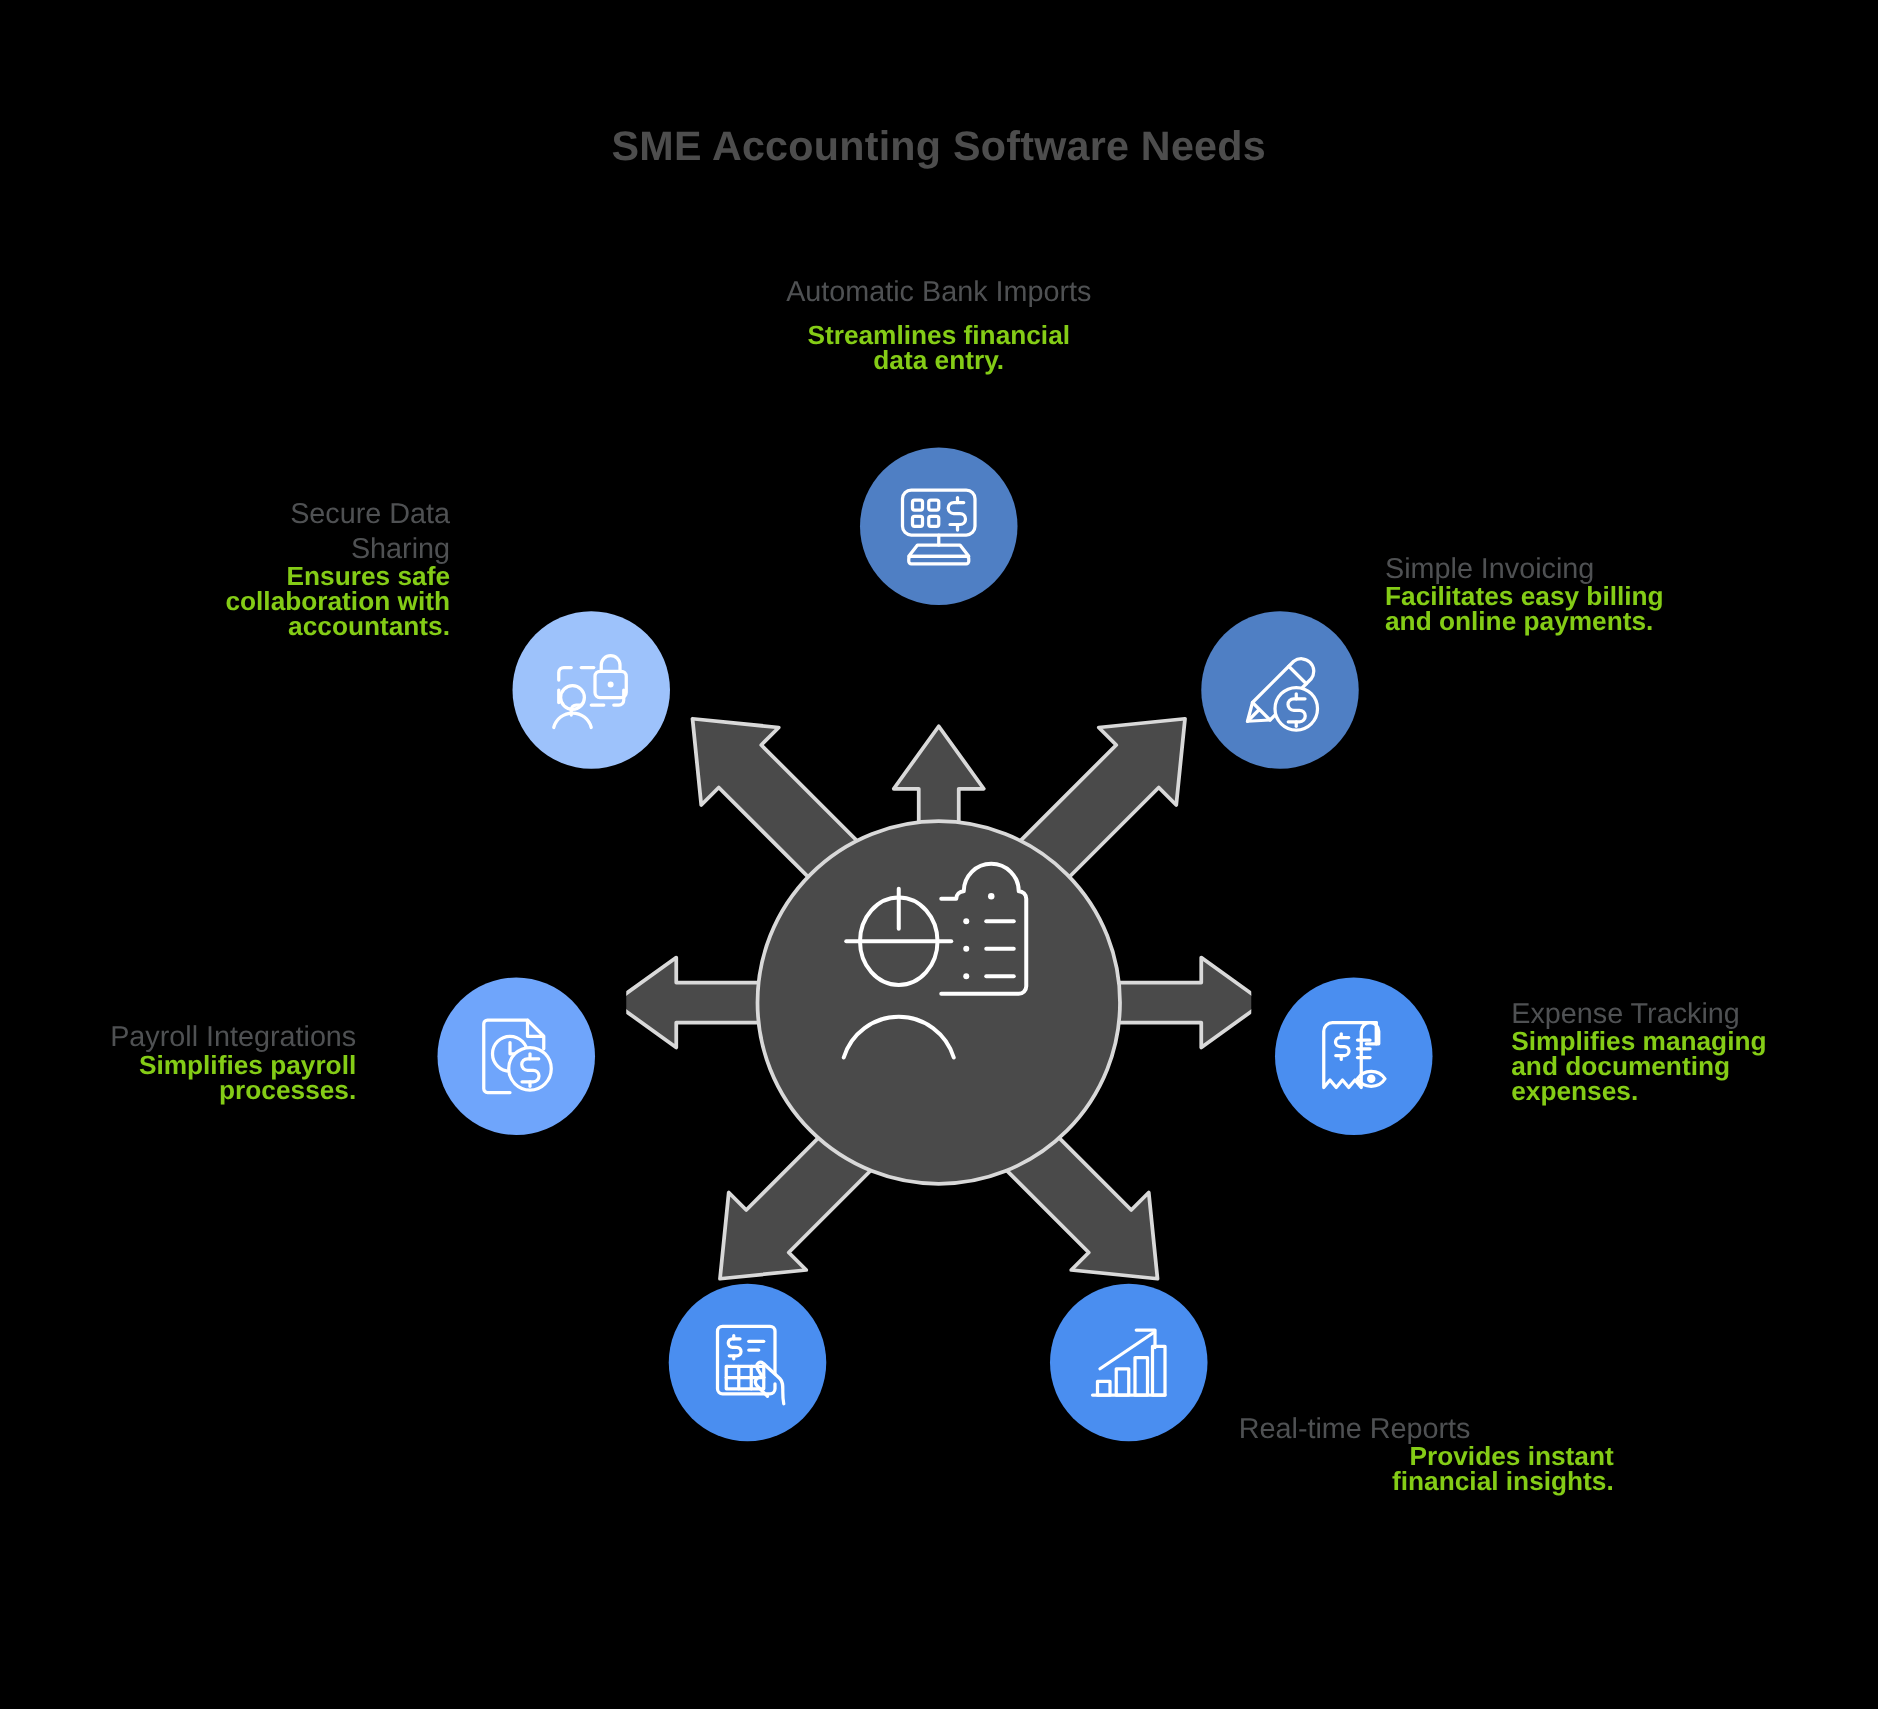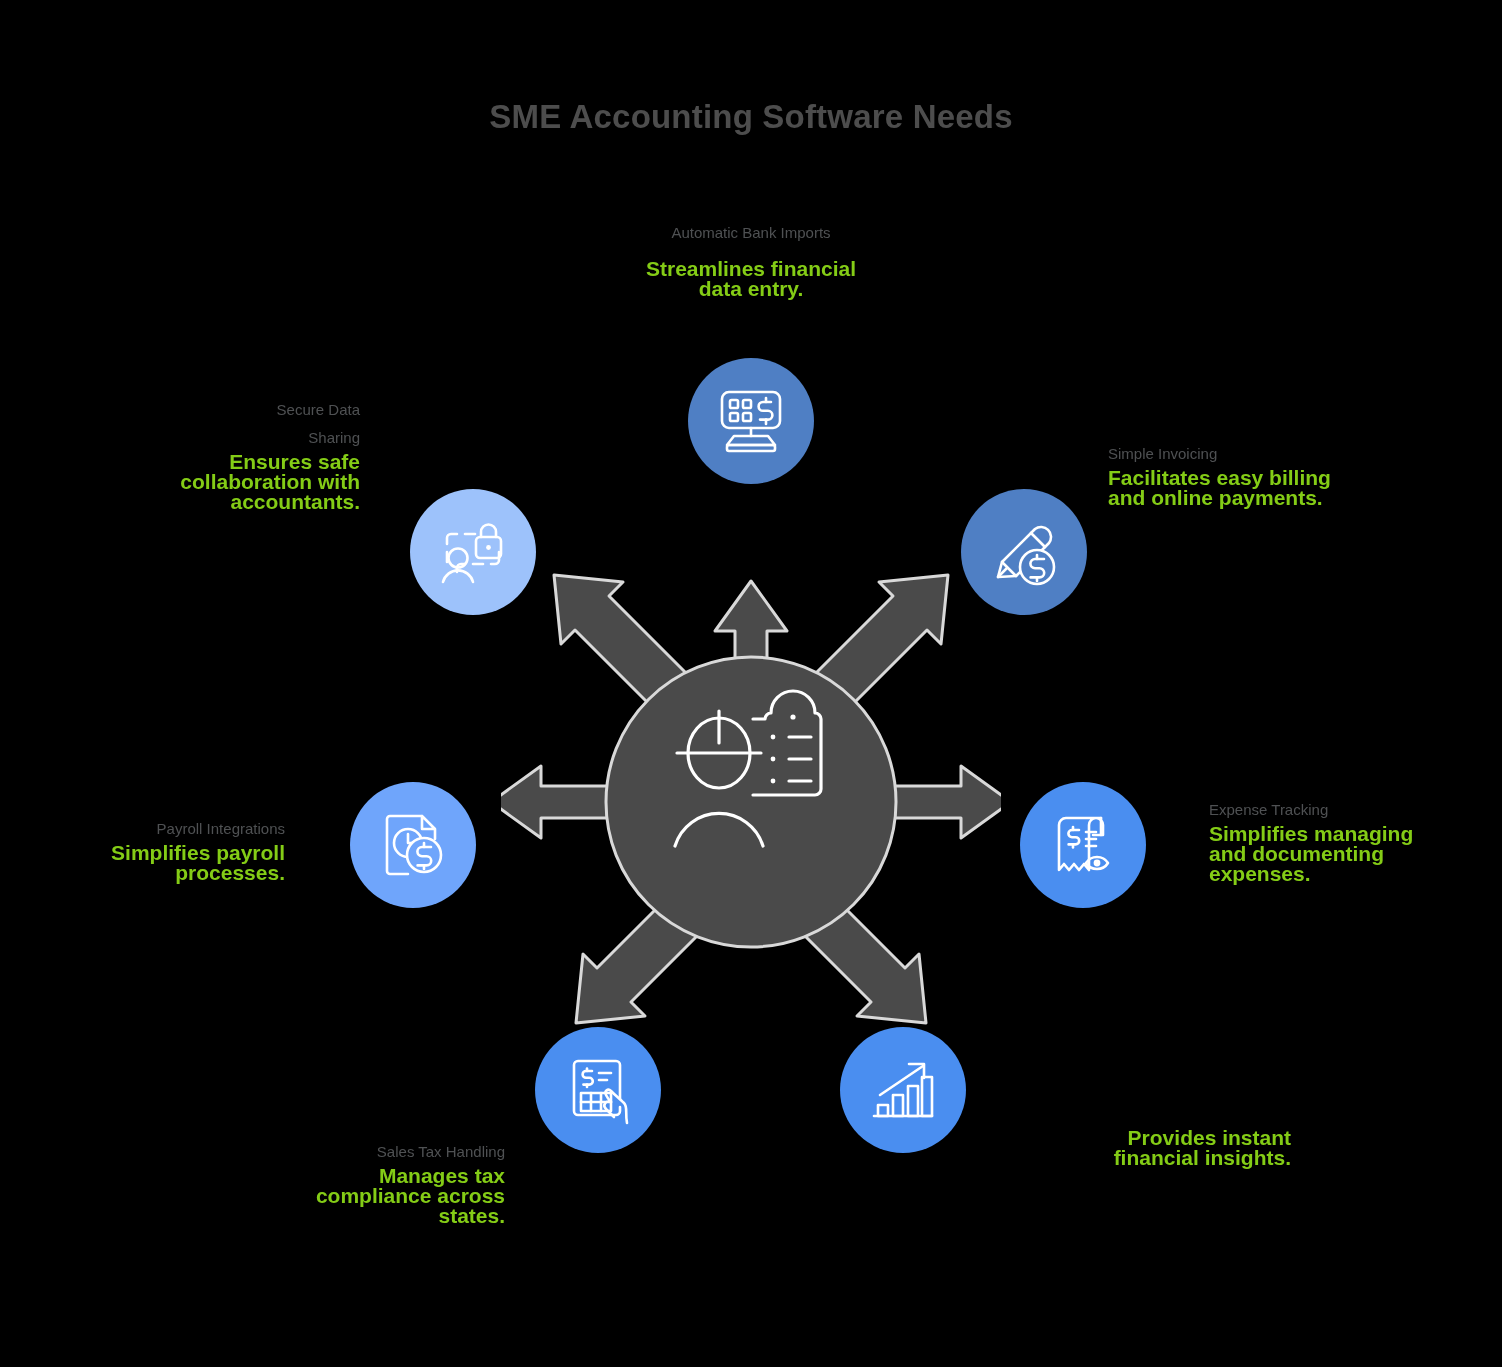--- a/index.html
+++ b/index.html
@@ -20,21 +20,21 @@
   .hub-wrap{position:absolute;left:501px;top:566px;width:500px;height:470px;}
   .hub-svg{position:absolute;left:0;top:0;}
   .hub-icon{position:absolute;left:160px;top:115px;width:185px;height:170px;}
 
   
   .node{position:absolute;border-radius:50%;display:flex;align-items:center;justify-content:center;}
   .node svg{display:block;}
 
   
   .lbl{position:absolute;}
-  .lbl .h{font-size:15px;color:#4f5153;line-height:28px;font-weight:400;}
+  .lbl .h{font-size:23px;color:#4f5153;line-height:28px;font-weight:400;}
   .lbl .p{font-size:21px;color:#84cc16;line-height:20px;font-weight:bold;}
   .ta-r{text-align:right;margin-top:10px;}
   .ta-l{text-align:left;}
   .ta-c{text-align:center;}
   .gap{height:12px;}
 </style>
 </head>
 <body>
 
 <div id="stage">
@@ -161,20 +161,21 @@
         <rect x="12" y="52" width="10" height="11"></rect>
         <rect x="27" y="42" width="10" height="21"></rect>
         <rect x="42" y="33" width="10" height="30"></rect>
         <rect x="56" y="24" width="10" height="39"></rect>
         <line x1="14" y1="42" x2="57" y2="13"></line>
         <path d="M43 11 L58 11 L58 25"></path>
       </g>
     </svg>
   </div>
   <div class="lbl ta-l" style="left:991px;top:1128px;width:300px;">
+    <div class="h">Real-time Reports</div>
     <div class="p" style="white-space:pre-line;text-align:right;">Provides instant
 financial insights.</div>
   </div>
 
   <div class="node" style="left:535px;top:1027px;width:126px;height:126px;background:#4a8ef0;">
     <svg width="74" height="74" viewBox="0 0 74 74">
       <g fill="none" stroke="#ffffff" stroke-width="2.6" stroke-linecap="round" stroke-linejoin="round">
         <path d="M17 8 h38 a4 4 0 0 1 4 4 v34 M59 54 v4 a4 4 0 0 1 -4 4 H17 a4 4 0 0 1 -4 -4 V12 a4 4 0 0 1 4 -4"></path>
         <path d="M31 18 h-6 a3.4 3.4 0 0 0 0 6.8 h3.4 a3.4 3.4 0 0 1 0 6.8 h-6"></path>
         <line x1="26" y1="15.5" x2="26" y2="18"></line>
@@ -182,26 +183,20 @@
         <line x1="38" y1="20" x2="50" y2="20"></line>
         <line x1="38" y1="27" x2="46" y2="27"></line>
         <rect x="20" y="40" width="30" height="18"></rect>
         <line x1="30" y1="40" x2="30" y2="58"></line>
         <line x1="40" y1="40" x2="40" y2="58"></line>
         <line x1="20" y1="49" x2="50" y2="49"></line>
         <path d="M66 70 c-2 -10 1 -16 -3 -20 c-4 -4 -10 -9 -13 -12 c-3 -3 -7 0 -5 4 c2 4 5 7 5 7 c-5 -2 -9 3 -5 7 l8 8"></path>
       </g>
     </svg>
   </div>
-  <div class="lbl ta-r" style="left:205px;top:1128px;width:300px;">
-    <div class="h">Sales Tax Handling</div>
-    <div class="p" style="white-space:pre-line;">Manages tax
-compliance across
-states.</div>
-  </div>
 
   <div class="node" style="left:350px;top:782px;width:126px;height:126px;background:#6fa5fb;">
     <svg width="74" height="74" viewBox="0 0 74 74">
       <g fill="none" stroke="#ffffff" stroke-width="2.6" stroke-linecap="round" stroke-linejoin="round">
         <path d="M46 8 H14 a3 3 0 0 0 -3 3 v52 a3 3 0 0 0 3 3 h18 M46 8 l13 13 v10 M46 8 v13 h13"></path>
         <circle cx="32" cy="35" r="14"></circle>
         <path d="M32 26 v9 h8"></path>
         <circle cx="48" cy="47" r="17" fill="#6fa5fb"></circle>
         <path d="M55 39 h-9 a4.6 4.6 0 0 0 0 9.2 h4.6 a4.6 4.6 0 0 1 0 9.2 h-9"></path>
         <line x1="48" y1="35" x2="48" y2="39"></line>

